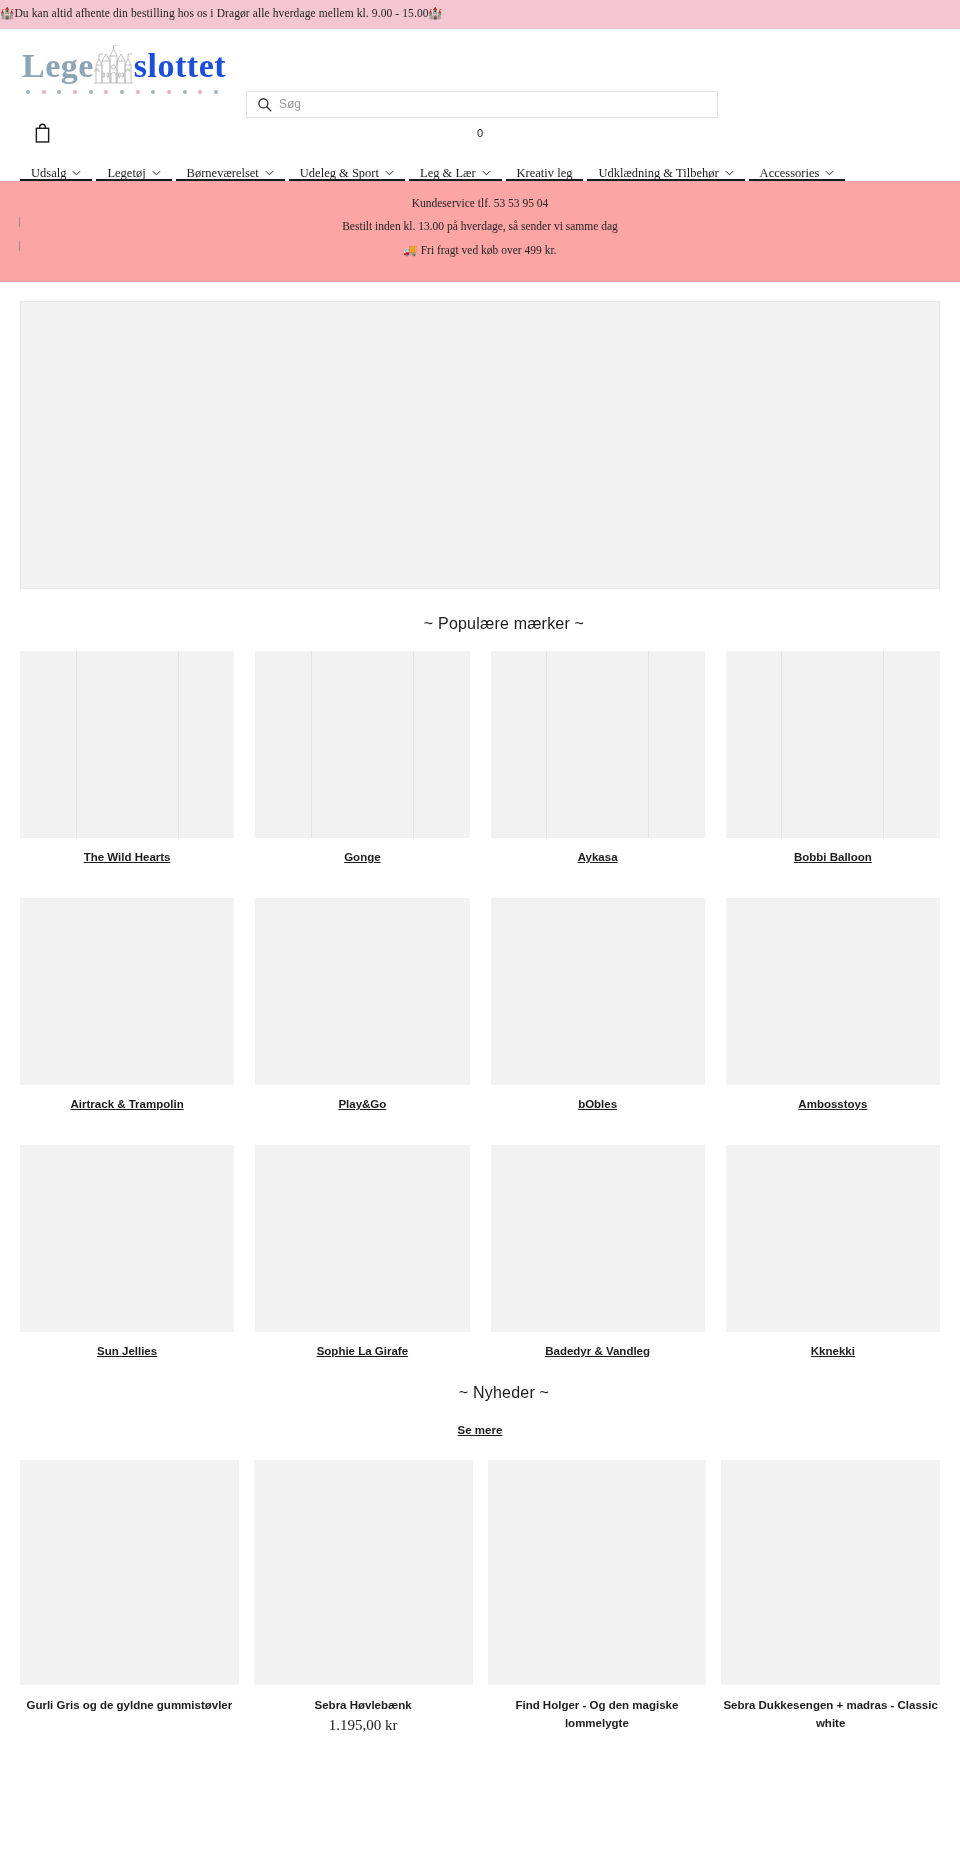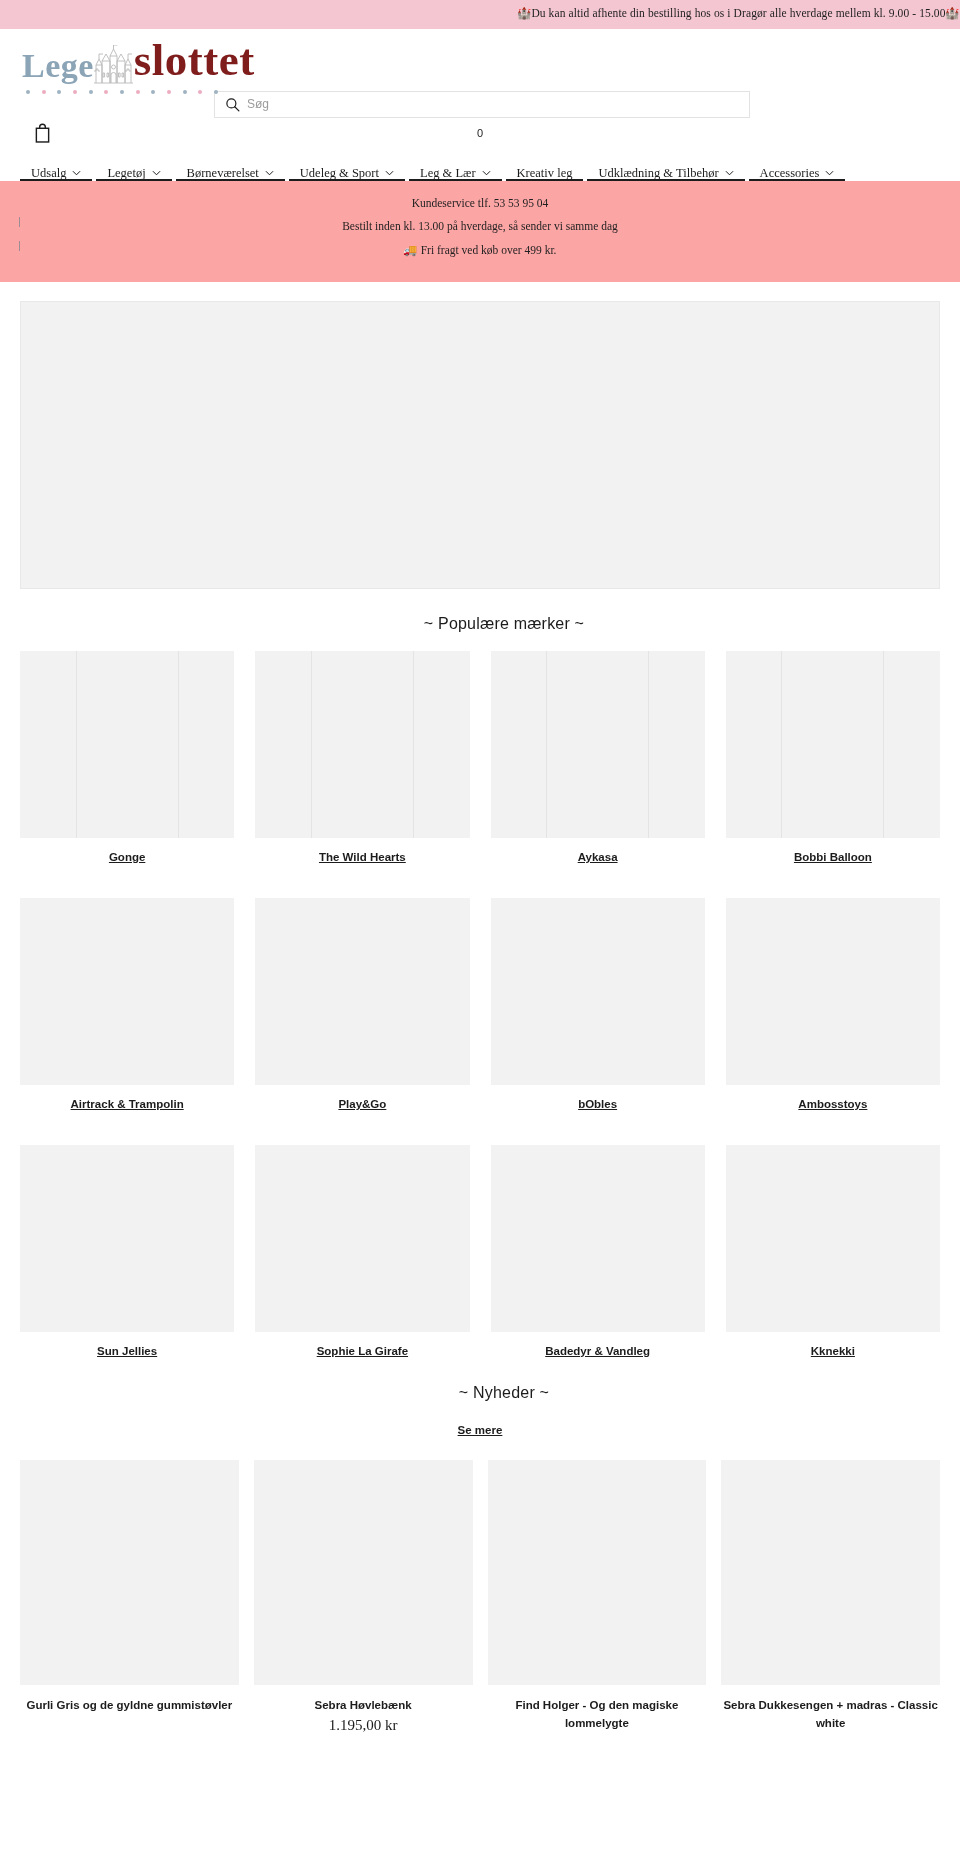--- a/index.html
+++ b/index.html
@@ -9,21 +9,21 @@
     font-family: "Liberation Serif", "DejaVu Serif", serif;
     color: #1c1c1c;
     -webkit-font-smoothing: antialiased;
   }
   body { width: 960px; overflow-x: hidden; }
 
   
   .announce {
     background: #f3c6d2;
     color: #1f1f1f;
-    text-align: right;
+    text-align: left;
     font-size: 11.5px;
     line-height: 1;
     padding: 8px 0 9px;
     letter-spacing: .1px;
   }
 
   
   .header { background:#fff; padding: 0; position: relative; }
 
   .logo-wrap {
@@ -40,23 +40,23 @@
   }
   .logo-lege {
     font-family: "Liberation Serif", serif;
     font-size: 34px;
     font-weight: 700;
     color: #8ba4b6;
     letter-spacing: .5px;
   }
   .logo-slot {
     font-family: "Liberation Serif", serif;
-    font-size: 45px;
+    font-size: 34px;
     font-weight: 700;
-    color: #7f1d1d;
+    color: #1d4ed8;
     letter-spacing: .5px;
   }
   .logo-castle { width: 46px; height: 40px; margin: 0 -2px -2px -4px; display:block; }
   .logo-dots {
     position: absolute;
     left: 4px; right: 0; bottom: -11px;
     display: flex;
     justify-content: space-between;
     width: 192px;
   }
@@ -65,21 +65,21 @@
     background: #9fb3c2; display:block;
   }
   .logo-dots i:nth-child(even){ background:#edadc0; }
 
   .search-row {
     padding: 4px 0 0 0;
     display: flex;
     justify-content: center;
   }
   .search-box {
-    width: 536px;
+    width: 472px;
     height: 27px;
     border: 1px solid #e2e2e2;
     background: #fff;
     display: flex;
     align-items: center;
     gap: 7px;
     padding: 0 10px;
     margin-left: 4px;
   }
   .search-box svg { flex: 0 0 auto; }
@@ -382,25 +382,25 @@
   <div class="info-line">🚚 Fri fragt ved køb over 499 kr.</div>
 </section>
 
 <div class="hero"></div>
 
 <h2 class="section-title">~ Populære mærker ~</h2>
 
 <div class="grid">
   <div class="brand-card">
     <div class="brand-thumb narrow"></div>
+    <div class="brand-name">The Wild Hearts</div>
+  </div>
+  <div class="brand-card">
+    <div class="brand-thumb narrow"></div>
     <div class="brand-name">Gonge</div>
-  </div>
-  <div class="brand-card">
-    <div class="brand-thumb narrow"></div>
-    <div class="brand-name">The Wild Hearts</div>
   </div>
   <div class="brand-card">
     <div class="brand-thumb narrow"></div>
     <div class="brand-name">Aykasa</div>
   </div>
   <div class="brand-card">
     <div class="brand-thumb narrow"></div>
     <div class="brand-name">Bobbi Balloon</div>
   </div>
 </div>

